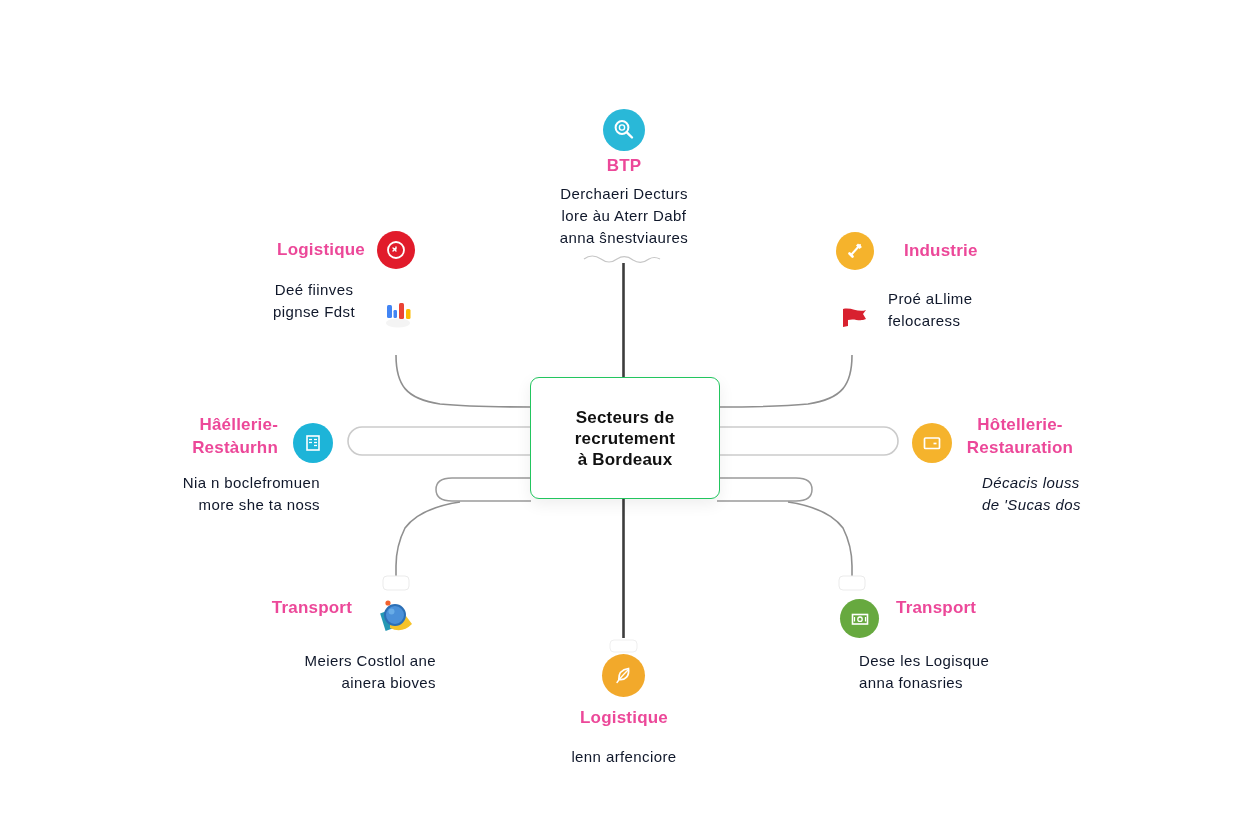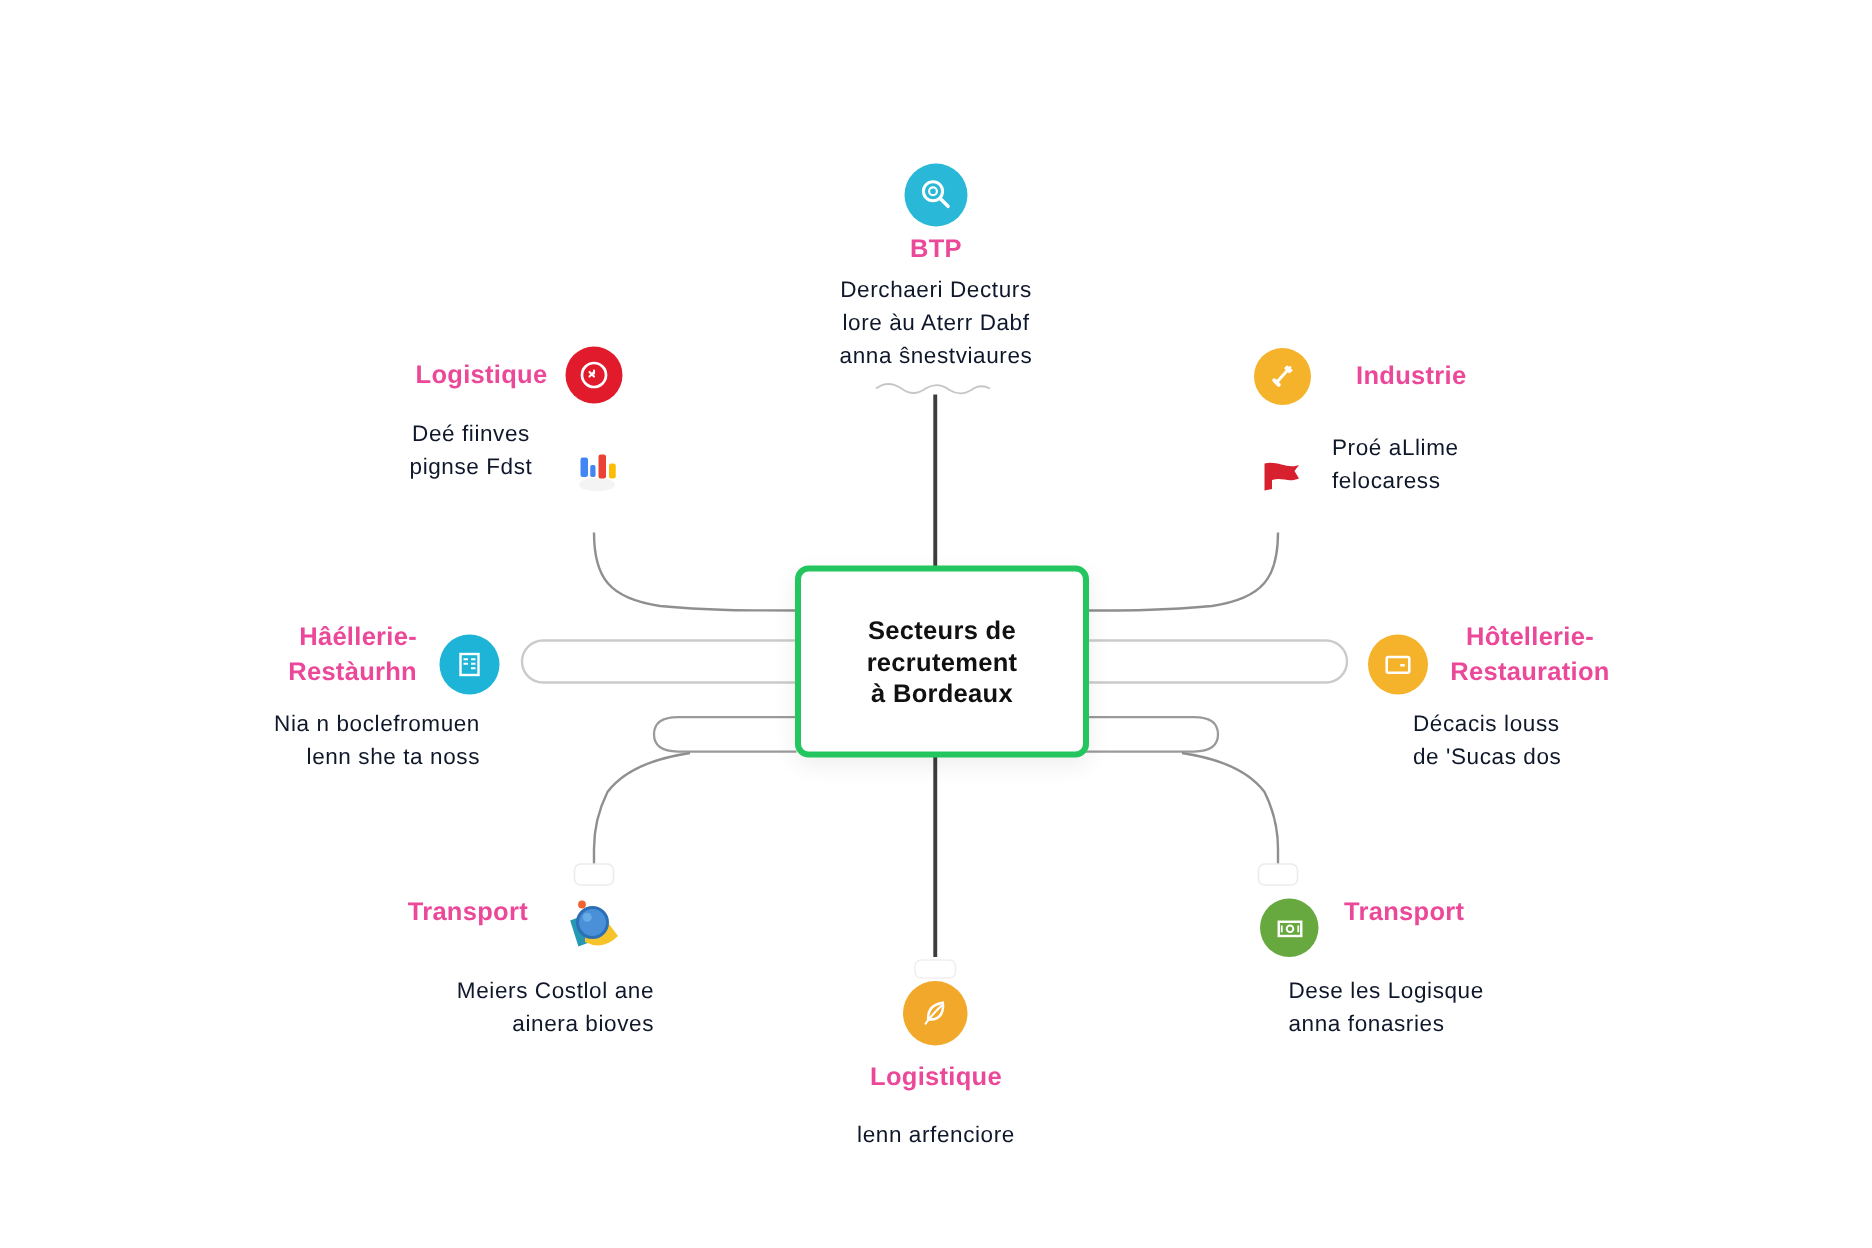--- a/index.html
+++ b/index.html
@@ -4,21 +4,21 @@
 <style>
   html,body{margin:0;padding:0;}
   body{
     width:1248px;height:832px;position:relative;background:#ffffff;overflow:hidden;
     font-family:"Liberation Sans","DejaVu Sans",sans-serif;
   }
   #canvas{position:absolute;inset:0;width:1248px;height:832px;}
   svg.connectors{position:absolute;left:0;top:0;pointer-events:none;z-index:1;}
   .center-box{
     position:absolute;left:530px;top:377px;width:188px;height:120px;z-index:3;
-    background:#ffffff;border:4px solid #22c55e;border-radius:9px;
+    background:#ffffff;border:1px solid #22c55e;border-radius:9px;
     box-shadow:0 5px 16px rgba(0,0,0,0.07);
     display:flex;flex-direction:column;justify-content:center;align-items:center;
   }
   .center-box .cline{font-weight:bold;font-size:17px;line-height:21px;color:#111;letter-spacing:.2px;}
   .node{position:absolute;z-index:4;}
   .node-title{font-weight:bold;font-size:17px;color:#ec4899;letter-spacing:.2px;line-height:23px;}
   .node-desc{font-size:15px;color:#0f172a;line-height:22px;letter-spacing:.4px;}
   .icon-circle{
     border-radius:50%;display:flex;align-items:center;justify-content:center;
     position:absolute;z-index:4;
@@ -128,34 +128,34 @@
         <rect x="6" y="5" width="12" height="14" fill="none" stroke="#fff" stroke-width="1.6"></rect>
         <line x1="8" y1="8.5" x2="11" y2="8.5" stroke="#fff" stroke-width="1.3"></line>
         <line x1="8" y1="11.5" x2="11" y2="11.5" stroke="#fff" stroke-width="1.3"></line>
         <line x1="13" y1="8.5" x2="16" y2="8.5" stroke="#fff" stroke-width="1.3"></line>
         <line x1="13" y1="11.5" x2="16" y2="11.5" stroke="#fff" stroke-width="1.3"></line>
         <line x1="13" y1="14.5" x2="16" y2="14.5" stroke="#fff" stroke-width="1.3"></line>
       </svg>
   </div>
   <div class="node ta-r node-desc" style="left:150px;top:472px;width:170px;">
     <div>Nia n boclefromuen</div>
-    <div>lenn she ta noss</div>
+    <div>more she ta noss</div>
   </div>
 
   <div class="icon-circle" style="left:912px;top:423px;width:40px;height:40px;background:#f5b32c;">
     <svg width="24" height="24" viewBox="0 0 24 24">
         <rect x="4.5" y="7" width="15" height="10.5" rx="1" fill="none" stroke="#fff" stroke-width="1.7"></rect>
         <line x1="13.5" y1="12.5" x2="16.5" y2="12.5" stroke="#fff" stroke-width="1.7"></line>
       </svg>
   </div>
   <div class="node ta-c" style="left:952px;top:413px;width:136px;">
     <div class="node-title">Hôtellerie-</div>
     <div class="node-title">Restauration</div>
   </div>
-  <div class="node ta-l node-desc" style="left:942px;top:472px;width:180px;">
+  <div class="node ta-l node-desc" style="left:982px;top:472px;width:180px;font-style:italic;">
     <div>Décacis louss</div>
     <div>de 'Sucas dos</div>
   </div>
 
   <div class="node ta-r" style="left:240px;top:596px;width:112px;">
     <div class="node-title">Transport</div>
   </div>
   <div class="node" style="left:372px;top:594px;width:46px;height:46px;">
     <svg width="46" height="46" viewBox="0 0 46 46">
       <polygon points="9,18 26,14 30,32 12,36" fill="#2598b4" transform="rotate(-8 20 25)"></polygon>

